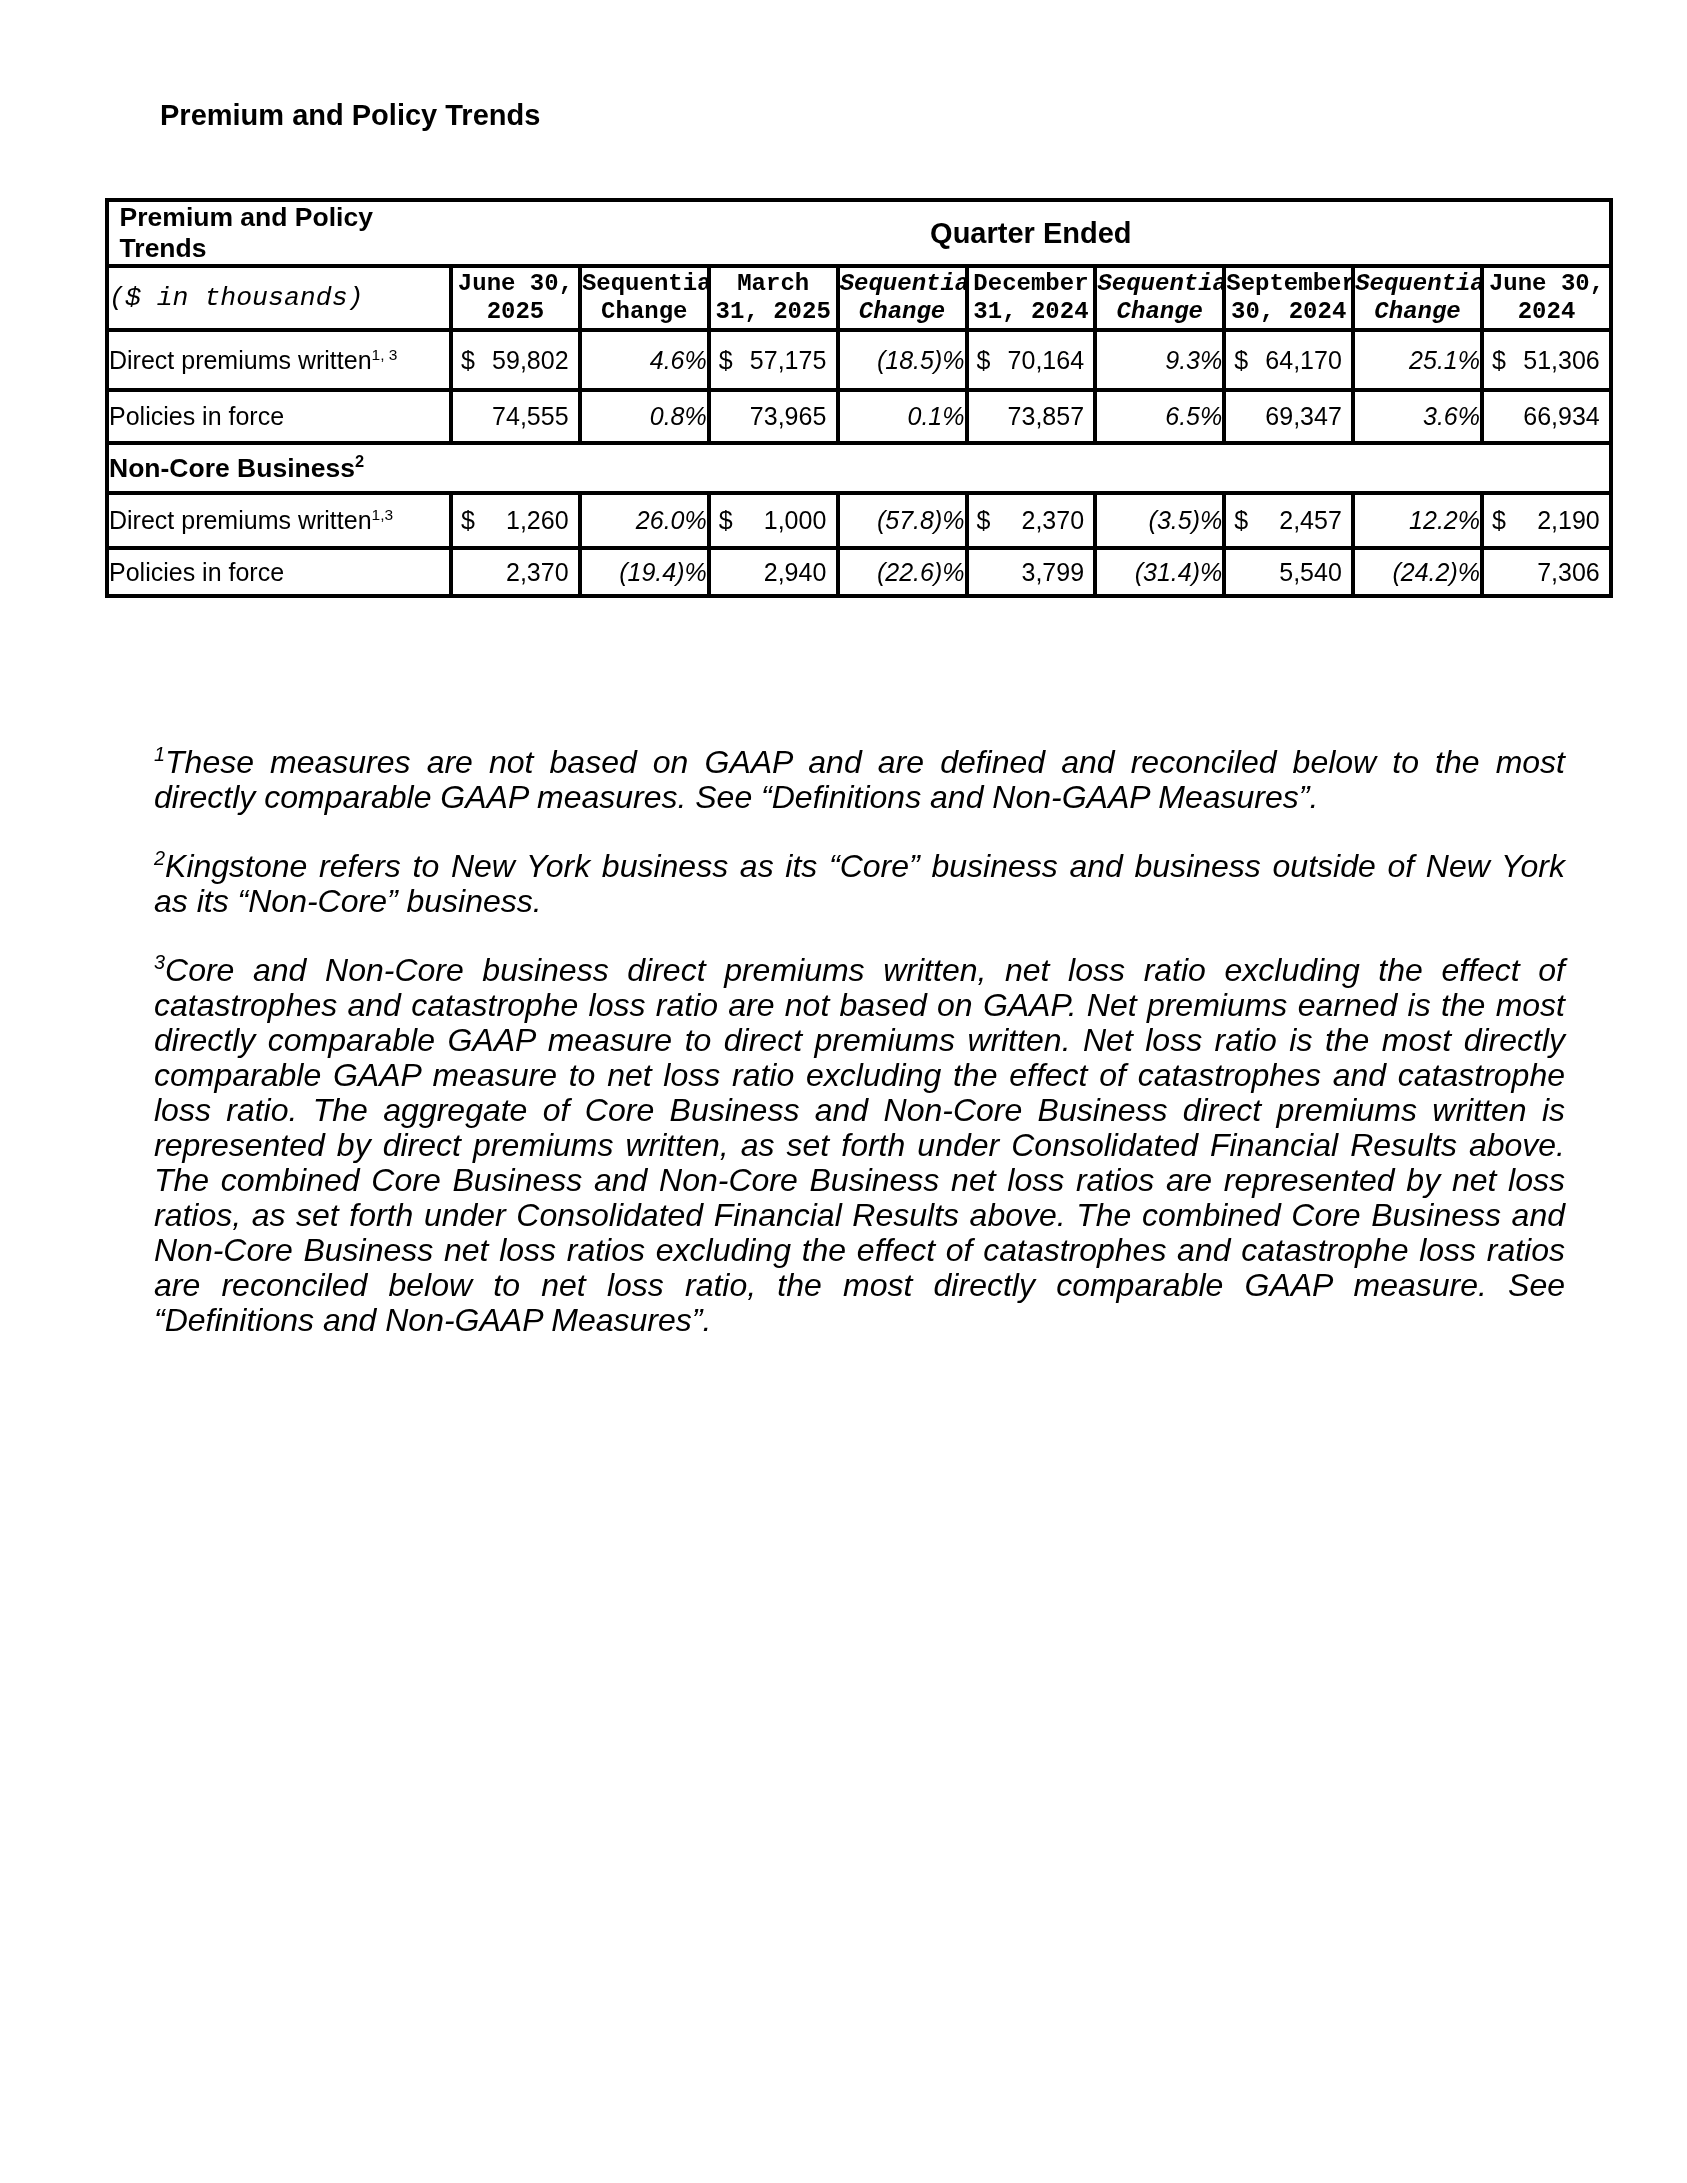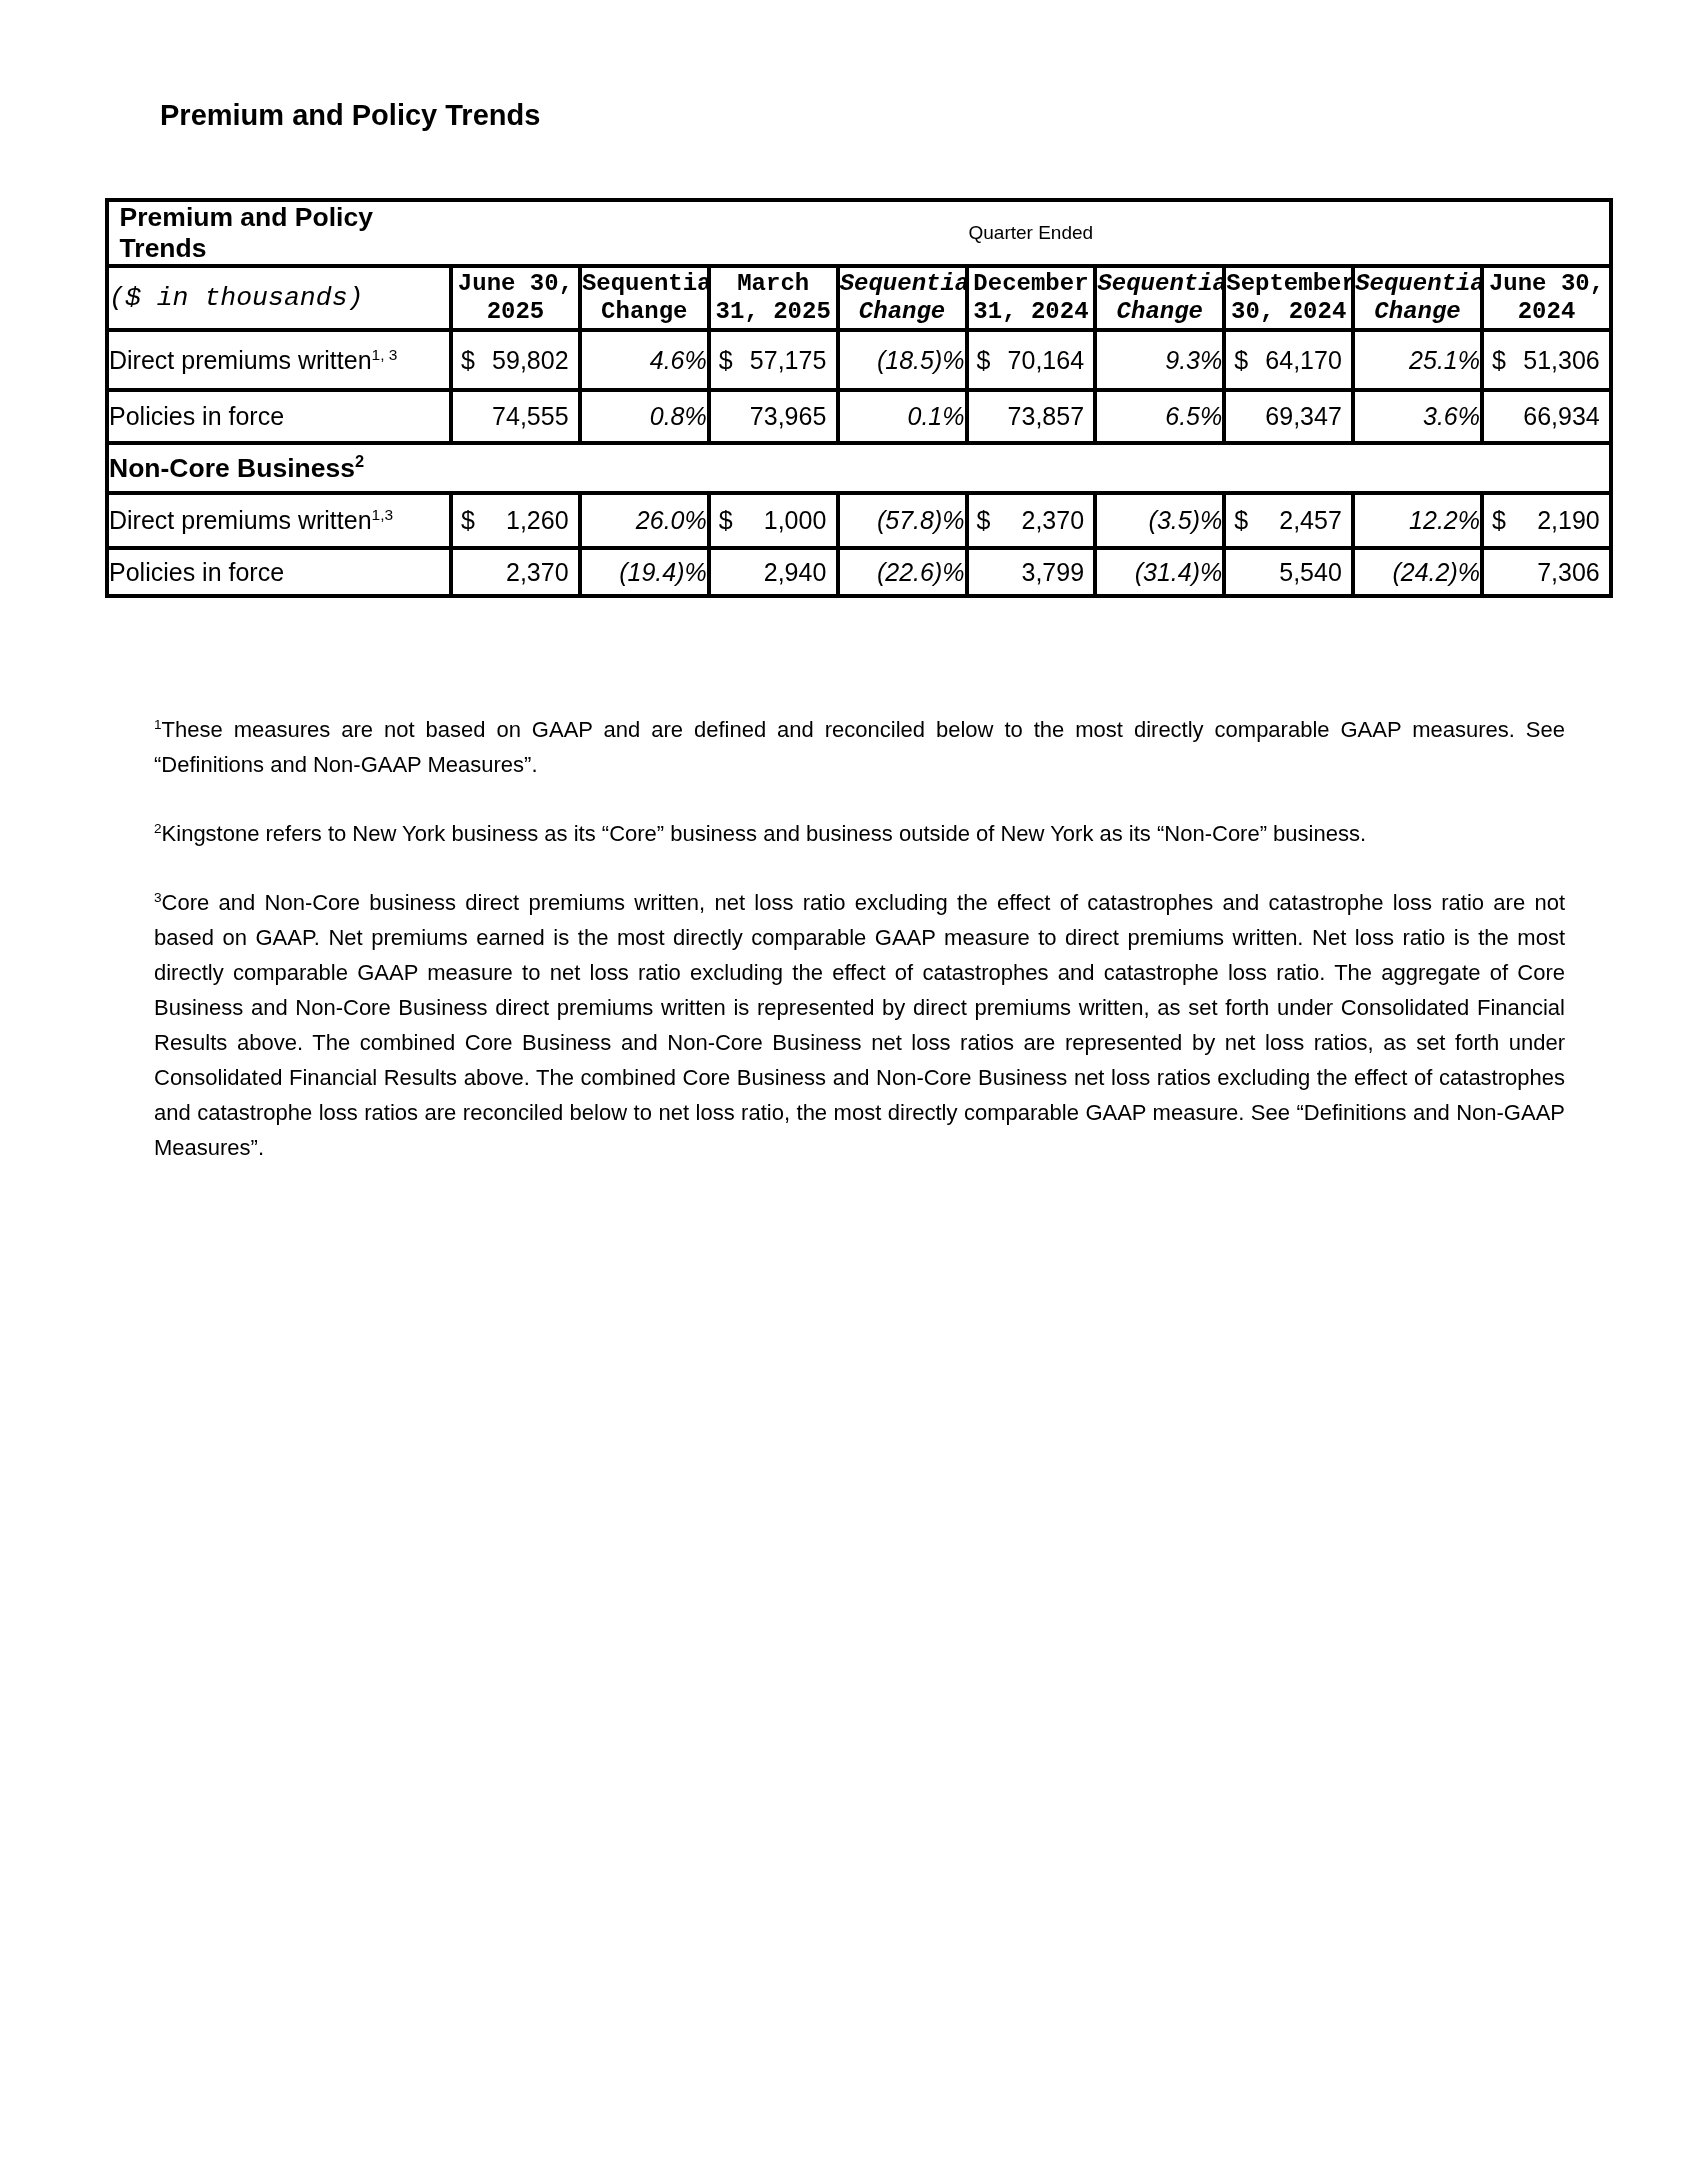--- a/index.html
+++ b/index.html
@@ -27,21 +27,21 @@
     vertical-align:middle;
     overflow:hidden;
   }
   col.c-label { width:344px; }
   col.c-data  { width:auto; }
 
   
   tr.r-top { height:50px; }
   .r1flex { display:flex; align-items:center; width:100%; }
   .r1-left  { width:333px; padding-left:10.6px; font-weight:bold; font-size:26.5px; }
-  .r1-right { flex:1; text-align:center; font-weight:normal; font-size:19px; }
+  .r1-right { flex:1; text-align:center; font-weight:bold; font-size:29px; }
 
   
   tr.r-hdr { height:64px;font-family:Liberation Mono, monospace; }
   .units { font-style:italic; font-size:26.5px; padding-left:10.6px; }
   td.hdr { font-weight:bold; text-align:center; font-size:24px; line-height:1.18; padding:1.3px 2.6px; }
   td.hdr.i { font-style:italic; }
 
   
   tr.r-sect { height:50px; }
   td.sect { font-weight:bold; font-size:26.5px; padding-left:10.6px; }
@@ -52,22 +52,22 @@
   tr.r-d3 { height:55px; }
   tr.r-d4 { height:48px; }
   td.lbl { padding-left:10.6px; }
   .cellbox { display:flex; justify-content:space-between; align-items:center; padding:0 9.3px 0 8px; }
   .cellbox .val { text-align:right; }
   td.pct { text-align:right; padding-right:9.3px; font-style:italic; }
 
   sup { font-size:62%; line-height:0; }
 
   .footnotes {
-    position:absolute; left:154px; top:712px; width:1411px;
-    font-size:22px; line-height:35px;
+    position:absolute; left:154px; top:745px; width:1411px;
+    font-size:32px; font-style:italic; line-height:35px;
     text-align:justify;
   }
   .fn { margin:0 0 34px 0; }
 
   .page-number {
     position:absolute; left:0; top:2110px; width:1687px;
     text-align:center; font-size:26.5px;
   }
 </style>
 </head>

